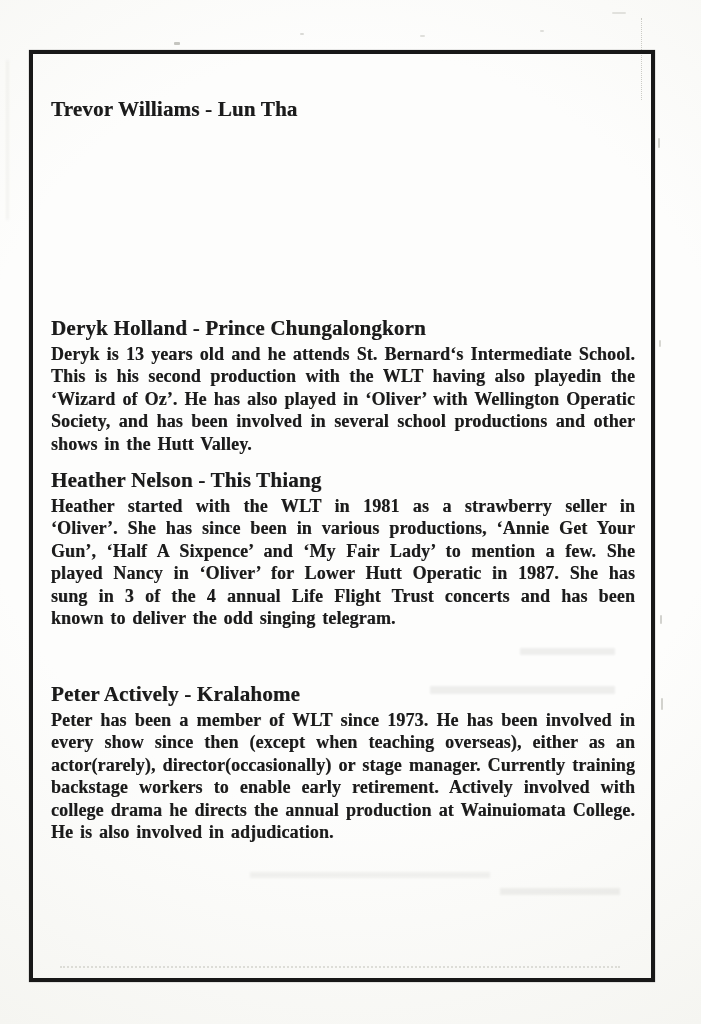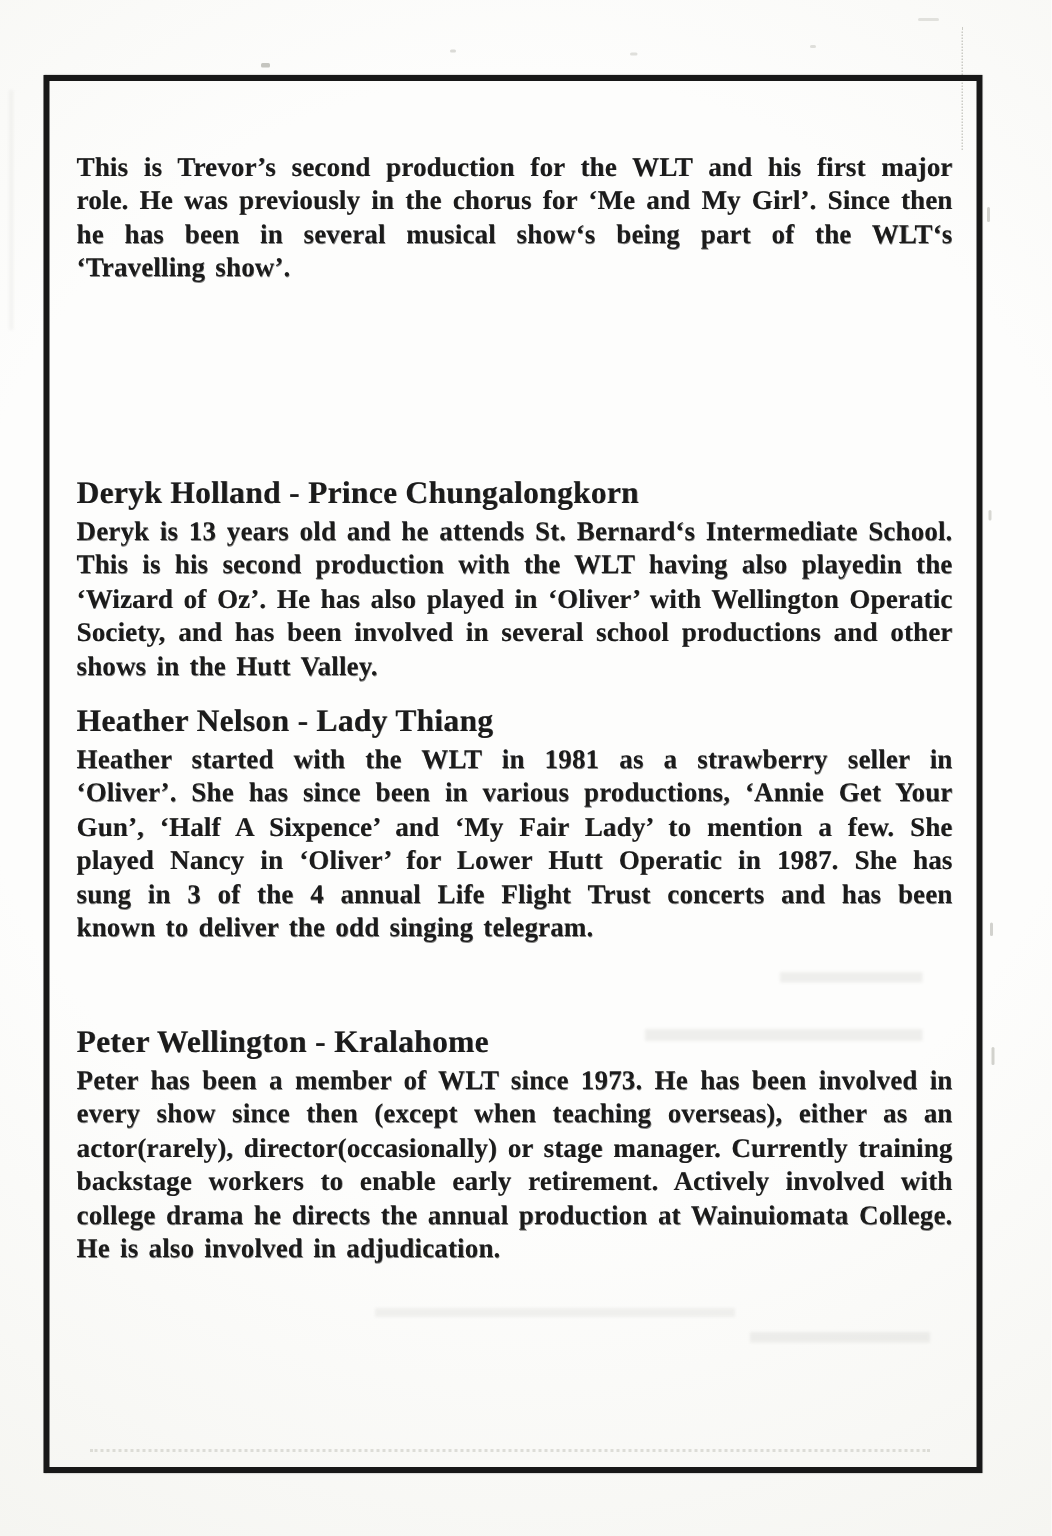--- a/index.html
+++ b/index.html
@@ -81,31 +81,31 @@
 <div class="artifact smudge" style="left:6px; top:60px; width:3px; height:160px; opacity:.08;"></div>
 <div class="artifact smudge" style="left:520px; top:648px; width:95px; height:7px; opacity:.13;"></div>
 <div class="artifact smudge" style="left:430px; top:686px; width:185px; height:8px; opacity:.13;"></div>
 <div class="artifact smudge" style="left:250px; top:872px; width:240px; height:6px; opacity:.1;"></div>
 <div class="artifact smudge" style="left:500px; top:888px; width:120px; height:7px; opacity:.12;"></div>
 <div class="artifact dotline-h" style="left:60px; top:966px; width:560px; height:0; opacity:.5;"></div>
 
 <div class="page-frame">
 
   <section class="bio-section s0">
-    <p class="bio-text">This is Trevor’s second production for the WLT and his first major role. He was previously in the chorus for ‘Me and My Girl’. Since then he has been in several musical show‘s being part of the WLT‘s ‘Travelling show’.</p>
+    <h2 class="bio-heading">Trevor Williams - Lun Tha</h2>
   </section>
 
   <section class="bio-section s1">
     <h2 class="bio-heading">Deryk Holland - Prince Chungalongkorn</h2>
     <p class="bio-text">Deryk is 13 years old and he attends St. Bernard‘s Intermediate School. This is his second production with the WLT having also playedin the ‘Wizard of Oz’. He has also played in ‘Oliver’ with Wellington Operatic Society, and has been involved in several school productions and other shows in the Hutt Valley.</p>
   </section>
 
   <section class="bio-section s2">
-    <h2 class="bio-heading">Heather Nelson - Lady Thiang</h2>
+    <h2 class="bio-heading">Heather Nelson - This Thiang</h2>
     <p class="bio-text">Heather started with the WLT in 1981 as a strawberry seller in ‘Oliver’. She has since been in various productions, ‘Annie Get Your Gun’, ‘Half A Sixpence’ and ‘My Fair Lady’ to mention a few. She played Nancy in ‘Oliver’ for Lower Hutt Operatic in 1987. She has sung in 3 of the 4 annual Life Flight Trust concerts and has been known to deliver the odd singing telegram.</p>
   </section>
 
   <section class="bio-section s3">
-    <h2 class="bio-heading">Peter Wellington - Kralahome</h2>
+    <h2 class="bio-heading">Peter Actively - Kralahome</h2>
     <p class="bio-text">Peter has been a member of WLT since 1973. He has been involved in every show since then (except when teaching overseas), either as an actor(rarely), director(occasionally) or stage manager. Currently training backstage workers to enable early retirement. Actively involved with college drama he directs the annual production at Wainuiomata College. He is also involved in adjudication.</p>
   </section>
 
 </div>
 
 </body></html>

